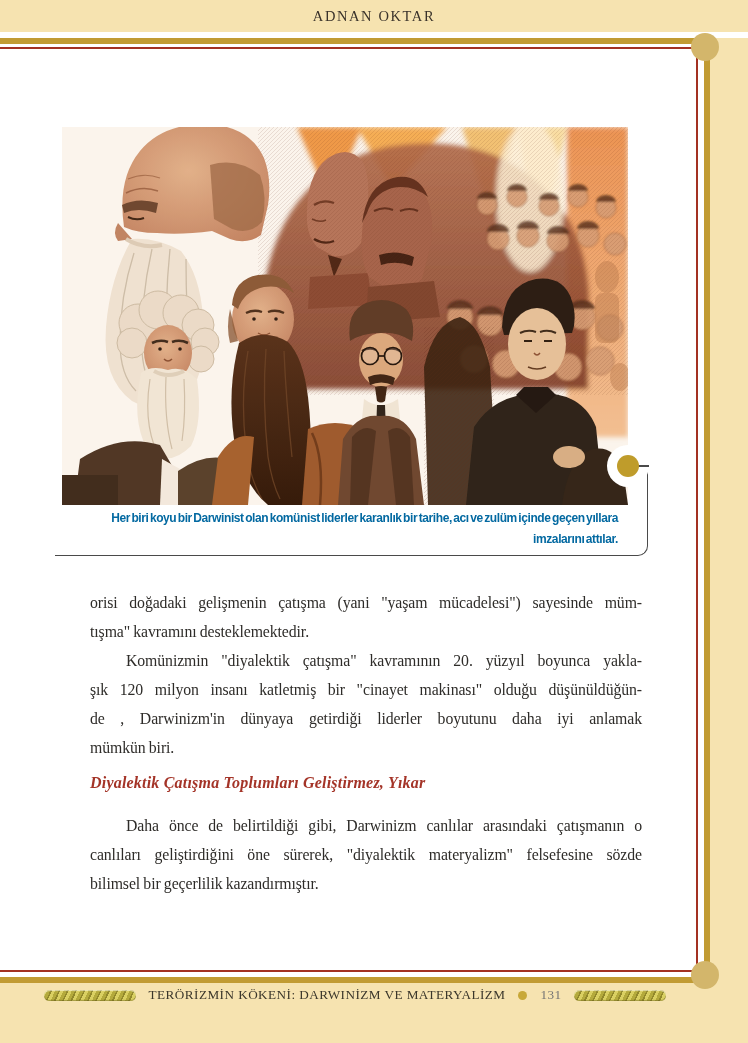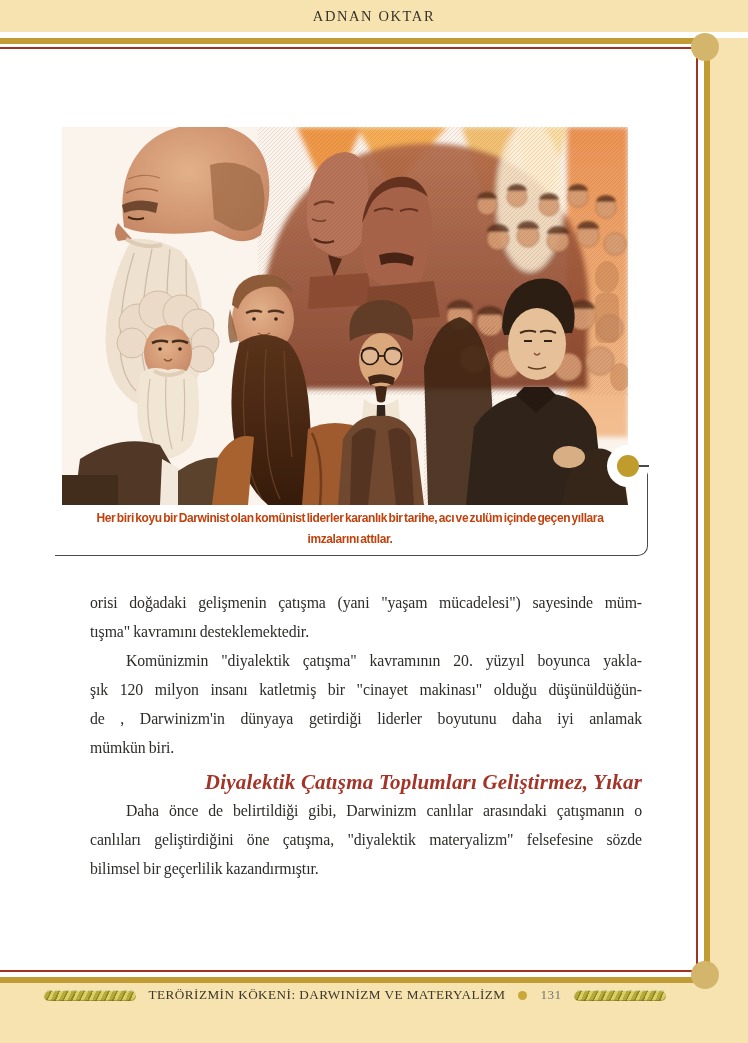--- a/index.html
+++ b/index.html
@@ -29,36 +29,36 @@
     position:absolute;left:55px;top:466px;width:593px;height:90px;z-index:2;
     border-right:1.5px solid #4a4a4a;border-bottom:1.5px solid #4a4a4a;
     border-bottom-right-radius:10px;border-top-right-radius:2px;background:#ffffff;
     box-sizing:border-box;
   }
   .caption-top-segment{position:absolute;left:628px;top:465px;width:21px;height:1.6px;
     background:#4a4a4a;z-index:5;}
   .caption-text{
     position:absolute;left:82px;top:508px;width:536px;z-index:4;
     font-family:"Liberation Sans",sans-serif;font-weight:bold;font-size:12px;
-    line-height:21px;color:#c2410c;letter-spacing:-0.4px;word-spacing:-1.5px;text-align:center;
+    line-height:21px;color:#0369a1;letter-spacing:-0.4px;word-spacing:-1.5px;text-align:right;
   }
   .corner-dot-white{position:absolute;left:607px;top:445px;width:42px;height:42px;
     border-radius:50%;background:#ffffff;z-index:4;}
   .corner-dot-gold{position:absolute;left:617px;top:455px;width:22px;height:22px;
     border-radius:50%;background:#bf9c2b;z-index:6;}
   
   .body-text{position:absolute;left:90px;top:588px;width:552px;color:#2e2c29;}
   .bline{font-size:15.8px;line-height:29px;letter-spacing:-0.1px;word-spacing:-0.6px;
     text-align:justify;text-align-last:justify;white-space:normal;}
   .bline.last{text-align-last:left;}
   .bline.indent{text-indent:36px;}
   .section-heading{
-    margin-top:7px;line-height:27px;
-    font-size:21px;font-style:italic;font-weight:bold;color:#a43428;
-    text-align:right;letter-spacing:0.2px;
+    margin-top:7px;margin-bottom:15px;line-height:27px;
+    font-size:16px;font-style:italic;font-weight:bold;color:#a43428;
+    text-align:left;letter-spacing:0.2px;
   }
   
   .footer-row{position:absolute;left:0;top:984px;width:710px;height:22px;z-index:2;
     display:flex;align-items:center;justify-content:center;gap:13px;}
   .footer-title{font-size:13.2px;letter-spacing:0.45px;color:#3b372b;white-space:nowrap;}
   .footer-bullet{width:9px;height:9px;border-radius:50%;background:#c8a838;flex:0 0 auto;}
   .page-number{font-size:13.2px;letter-spacing:0.4px;color:#737373;}
   .ornament{width:92px;height:11px;border-radius:6px;flex:0 0 auto;
     background:repeating-linear-gradient(115deg,#d9cf5e 0 3px,#b1a736 3px 6px,#8d8424 6px 7.5px);
     box-shadow:inset 0 1px 1px rgba(255,255,255,.55), inset 0 -1px 1px rgba(90,85,20,.45);
@@ -308,21 +308,21 @@
 
   <div class="body-text">
     <div class="bline">orisi doğadaki gelişmenin çatışma (yani "yaşam mücadelesi") sayesinde müm-</div>
     <div class="bline last">tışma" kavramını desteklemektedir.</div>
     <div class="bline indent">Komünizmin "diyalektik çatışma" kavramının 20. yüzyıl boyunca yakla-</div>
     <div class="bline">şık 120 milyon insanı katletmiş bir "cinayet makinası" olduğu düşünüldüğün-</div>
     <div class="bline">de , Darwinizm'in dünyaya getirdiği liderler boyutunu daha iyi anlamak</div>
     <div class="bline last">mümkün biri.</div>
     <div class="section-heading">Diyalektik Çatışma Toplumları Geliştirmez, Yıkar</div>
     <div class="bline indent">Daha önce de belirtildiği gibi, Darwinizm canlılar arasındaki çatışmanın o</div>
-    <div class="bline">canlıları geliştirdiğini öne çatışma, "diyalektik materyalizm" felsefesine sözde</div>
+    <div class="bline">canlıları geliştirdiğini öne sürerek, "diyalektik materyalizm" felsefesine sözde</div>
     <div class="bline last">bilimsel bir geçerlilik kazandırmıştır.</div>
   </div>
 
   <div class="footer-row">
     <div class="ornament"></div>
     <div class="footer-title">TERÖRİZMİN KÖKENİ: DARWINİZM VE MATERYALİZM</div>
     <div class="footer-bullet"></div>
     <div class="page-number">131</div>
     <div class="ornament"></div>
   </div>

